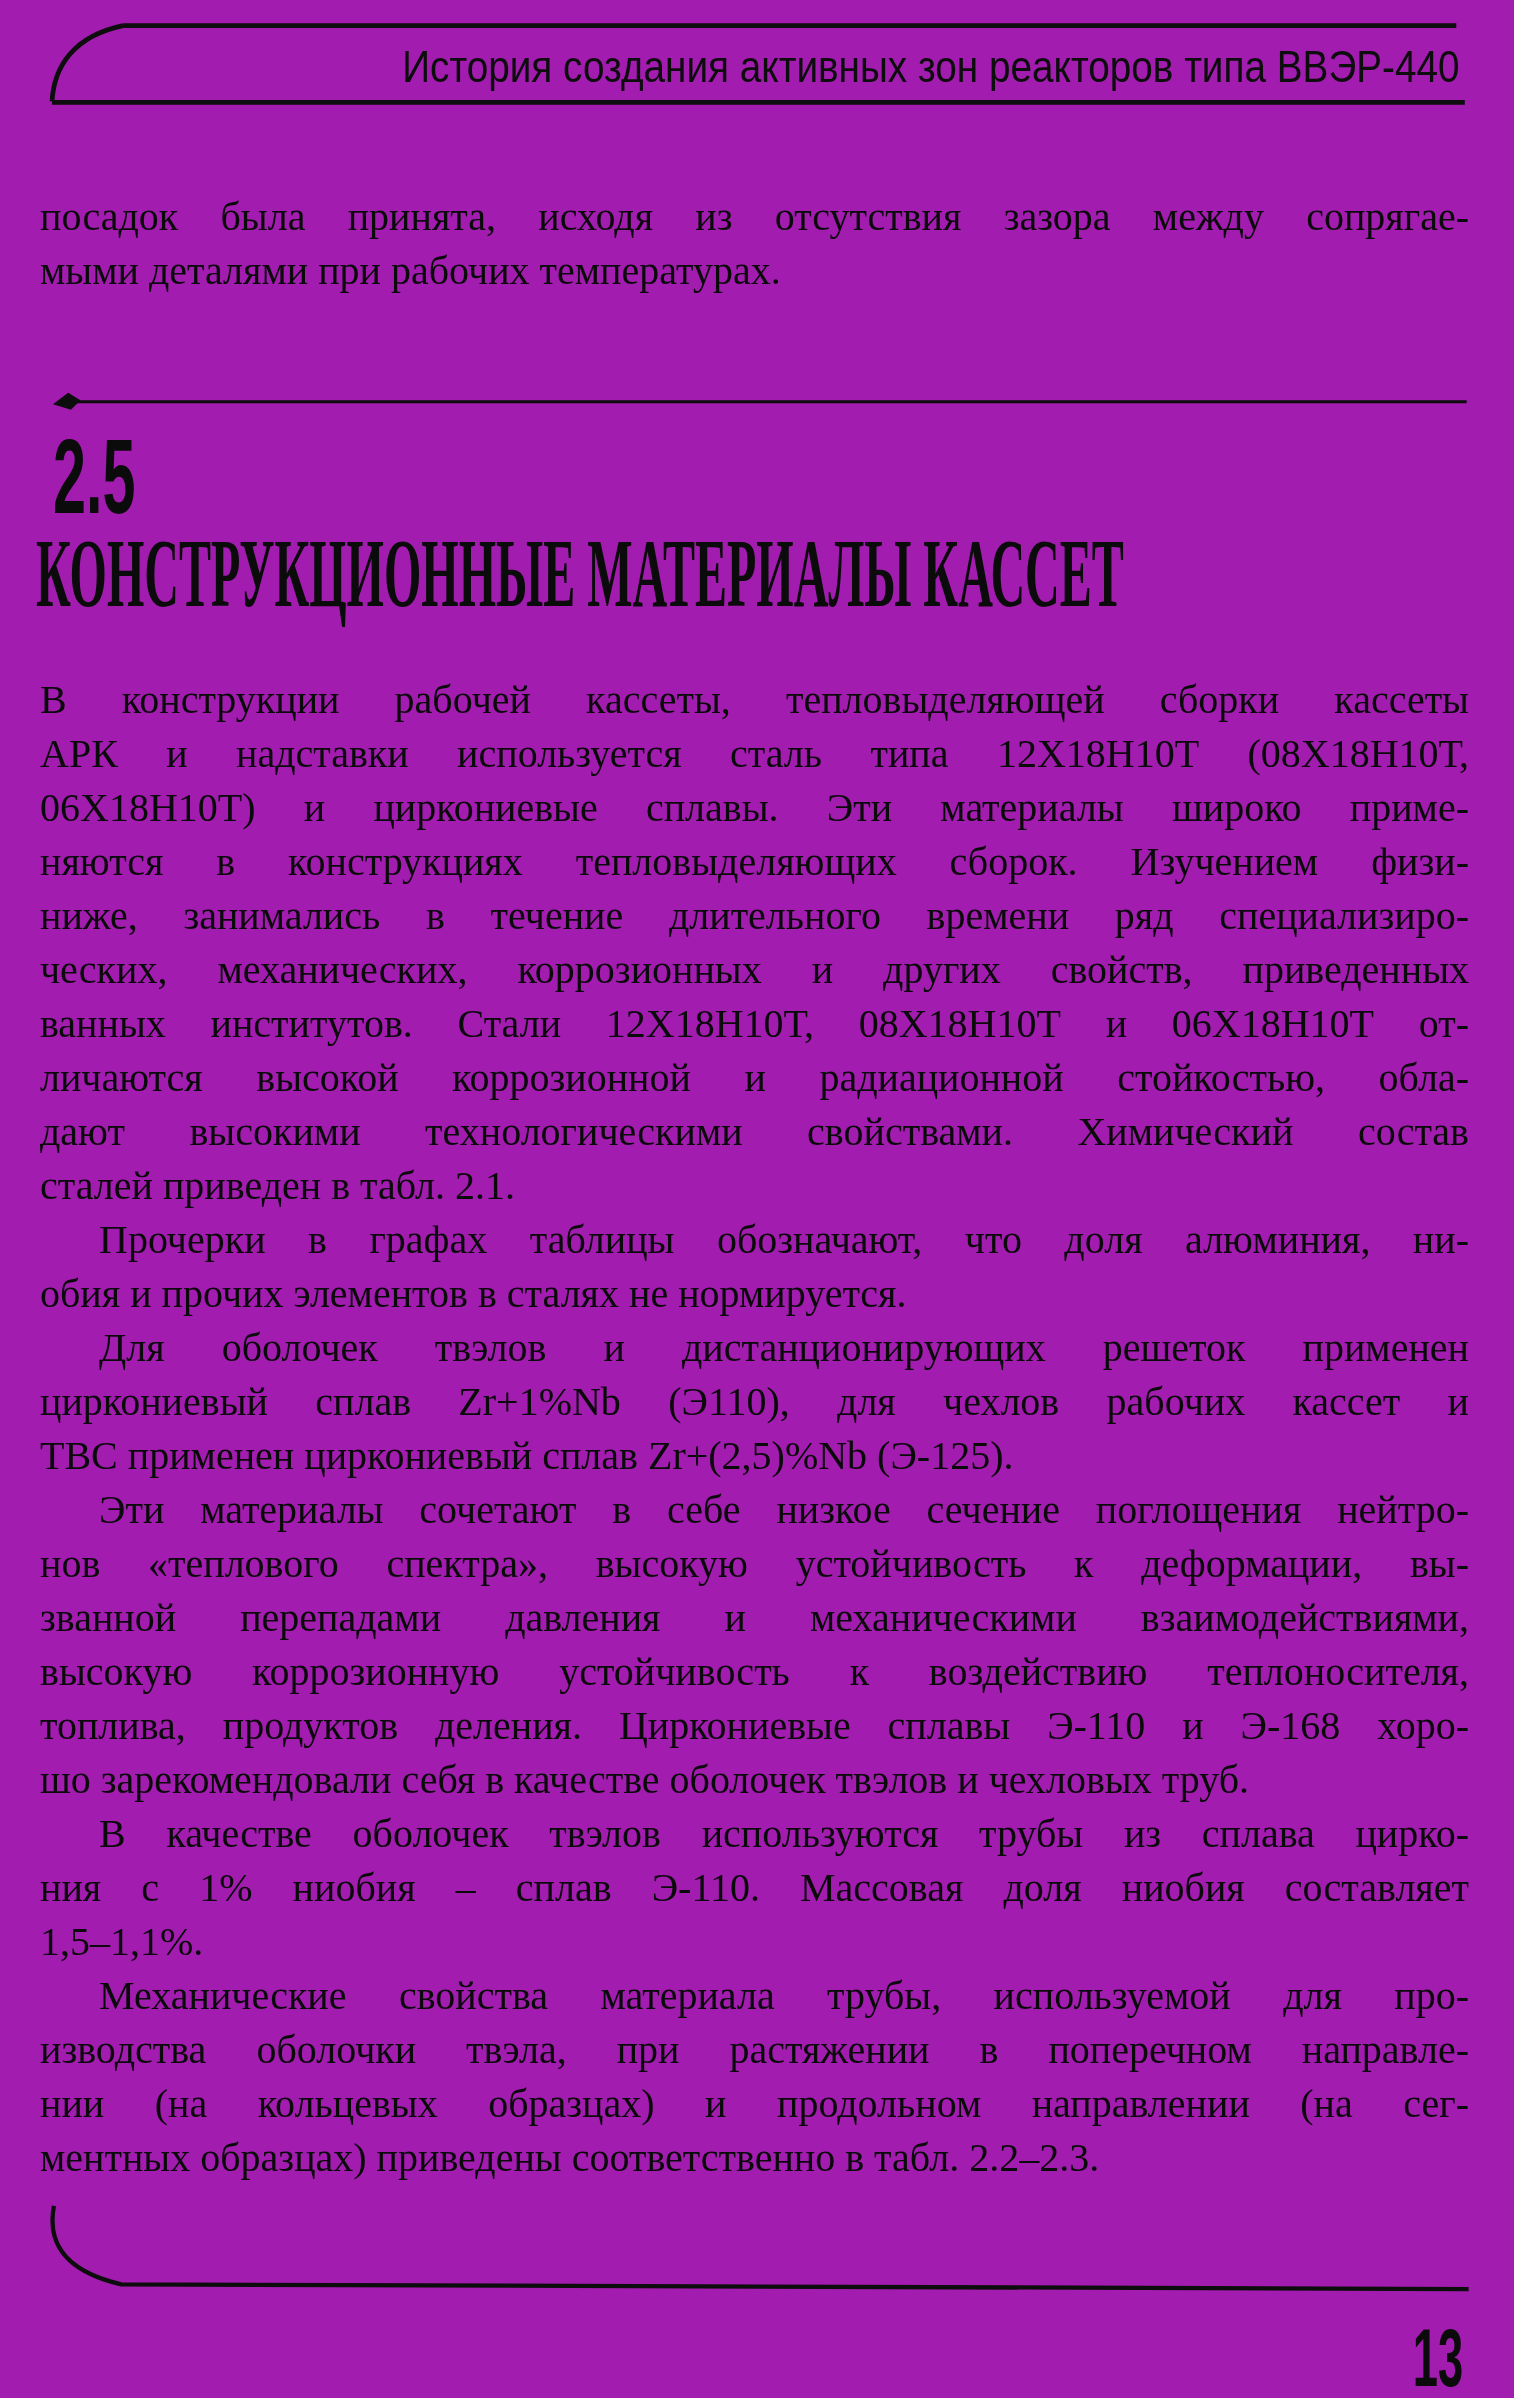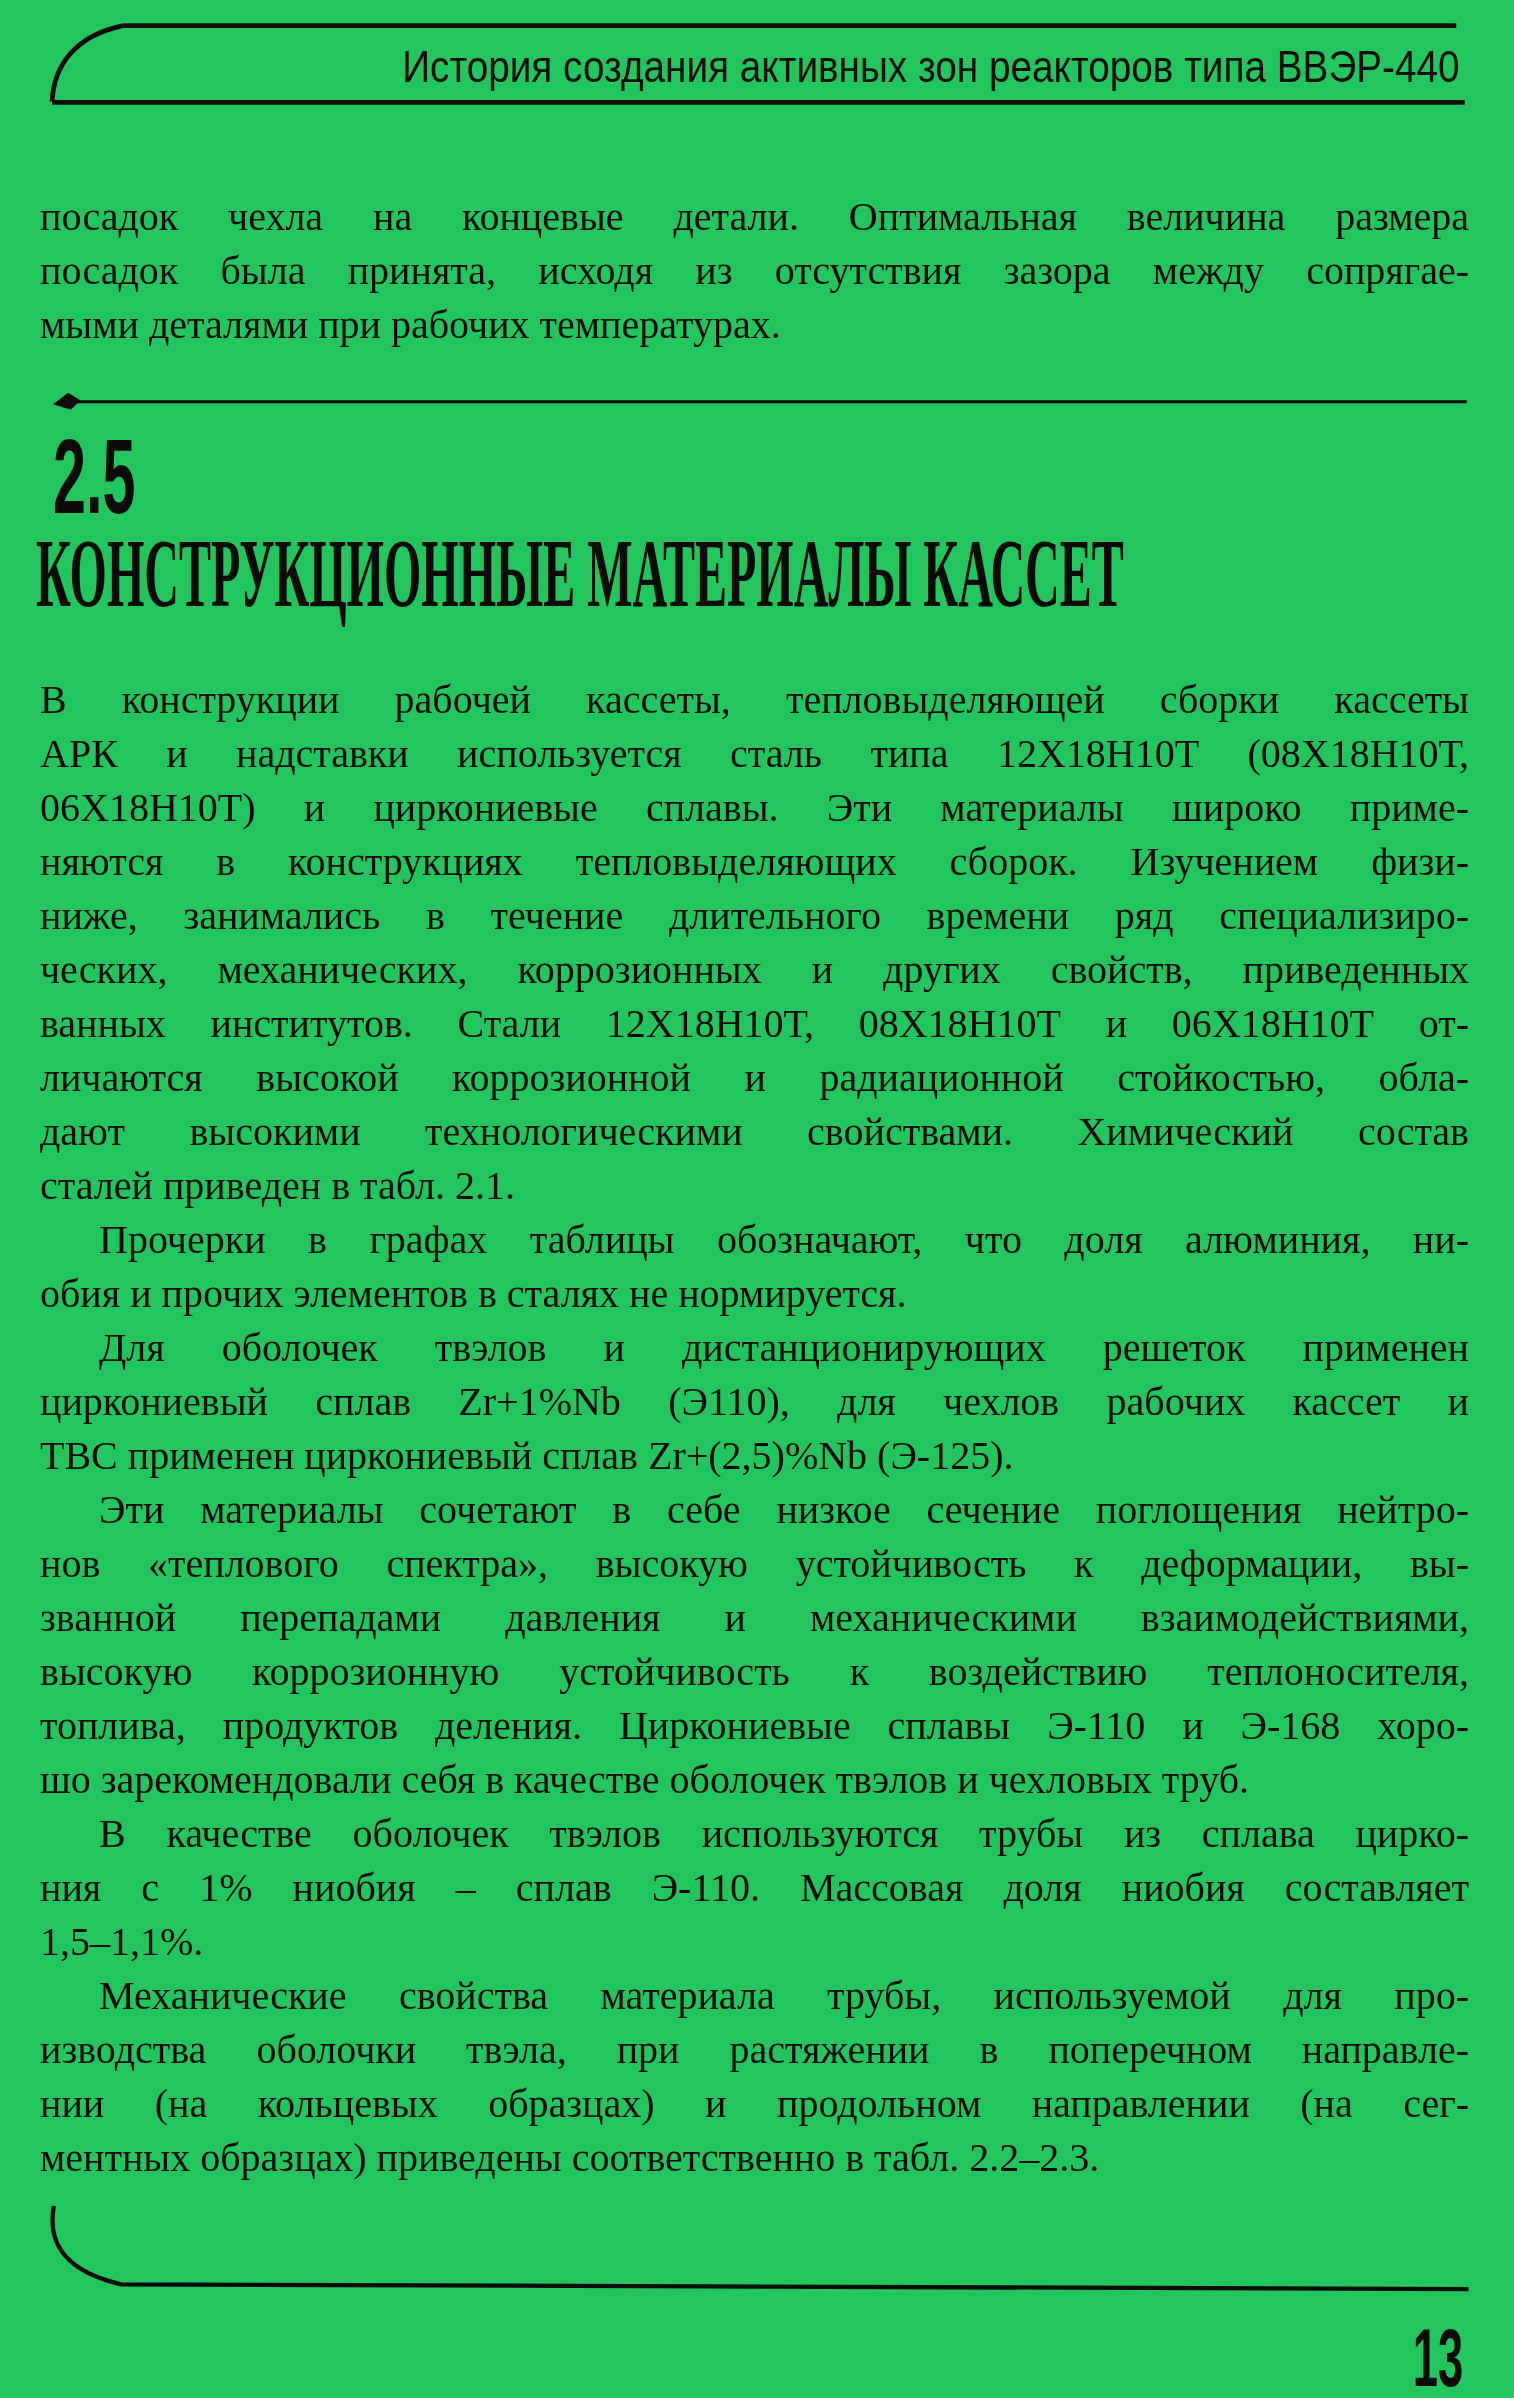--- a/index.html
+++ b/index.html
@@ -1,20 +1,20 @@
 <!DOCTYPE html>
 <html lang="ru" style="font-size:15px"><head>
 <meta charset="utf-8">
 <title>Document page</title>
 <style>
   html,body{margin:0;padding:0;background:#ffffff;}
   .page{
     position:relative;
     width:1514px;height:2398px;
-    background:#22c55e;
+    background:#a21caf;
     color:#0b0b0b;
     font-family:"Liberation Serif", serif;
     overflow:hidden;
   }
   .deco{position:absolute;left:0;top:0;width:1514px;height:2398px;pointer-events:none;}
 
   
   .running-head{
     position:absolute;right:54px;top:42px;
     font-family:"Liberation Sans", sans-serif;
@@ -76,21 +76,20 @@
     </g>
 
     <g stroke="#0d0d0d" fill="none">
       <path d="M57 2331 C 51 2363, 60 2398, 128 2414 L 1552 2419" stroke-width="4.5"></path>
     </g>
   </svg>
 
   <div class="running-head">История создания активных зон реакторов типа ВВЭР-440</div>
 
   <div class="textblock intro">
-    <div class="line">посадок чехла на концевые детали. Оптимальная величина размера</div>
     <div class="line">посадок была принята, исходя из отсутствия зазора между сопрягае-</div>
     <div class="line last">мыми деталями при рабочих температурах.</div>
   </div>
 
   <div class="section-number">
     <span class="squeeze">2.5</span>
   </div>
   <div class="section-title">
     <span class="squeeze">КОНСТРУКЦИОННЫЕ МАТЕРИАЛЫ КАССЕТ</span>
   </div>

